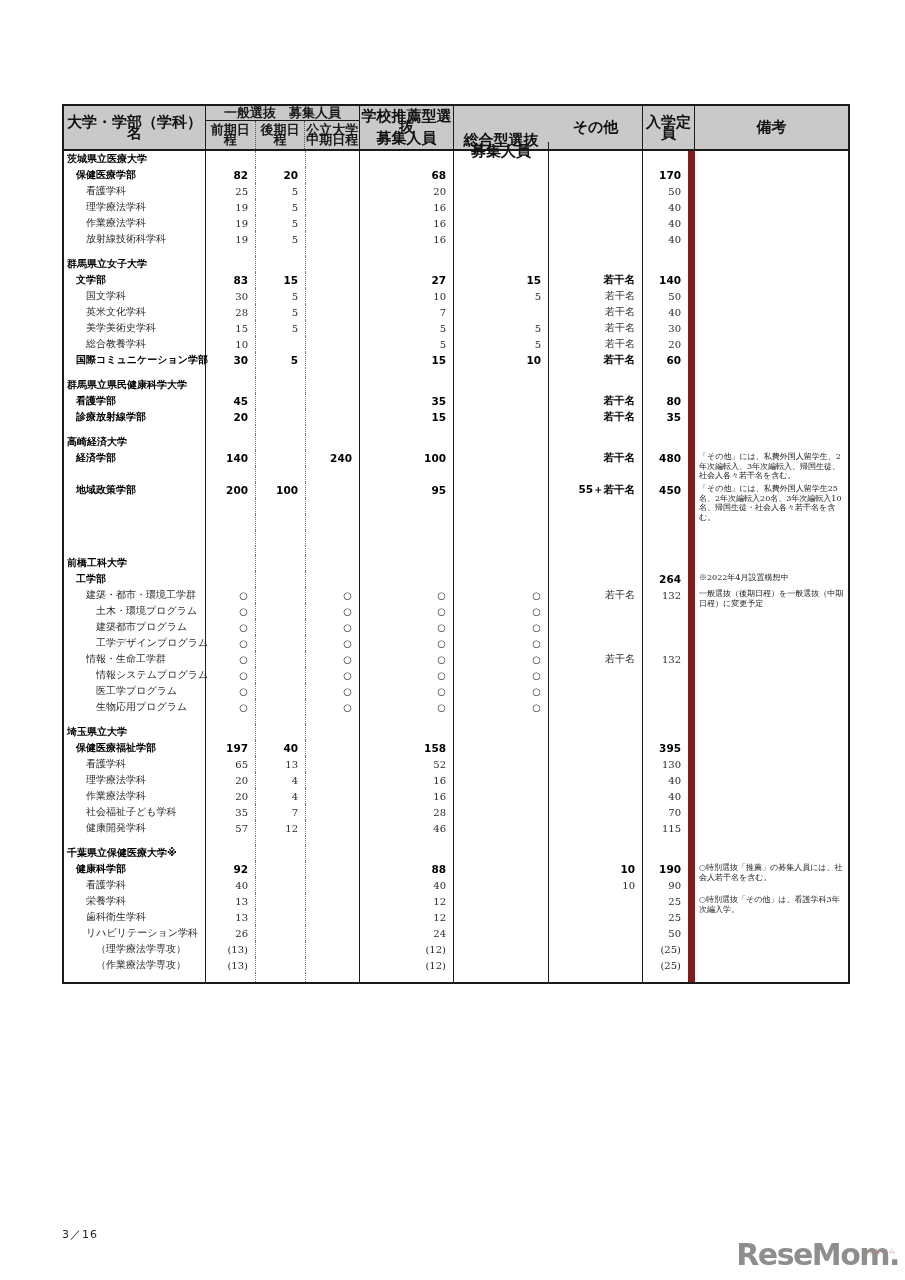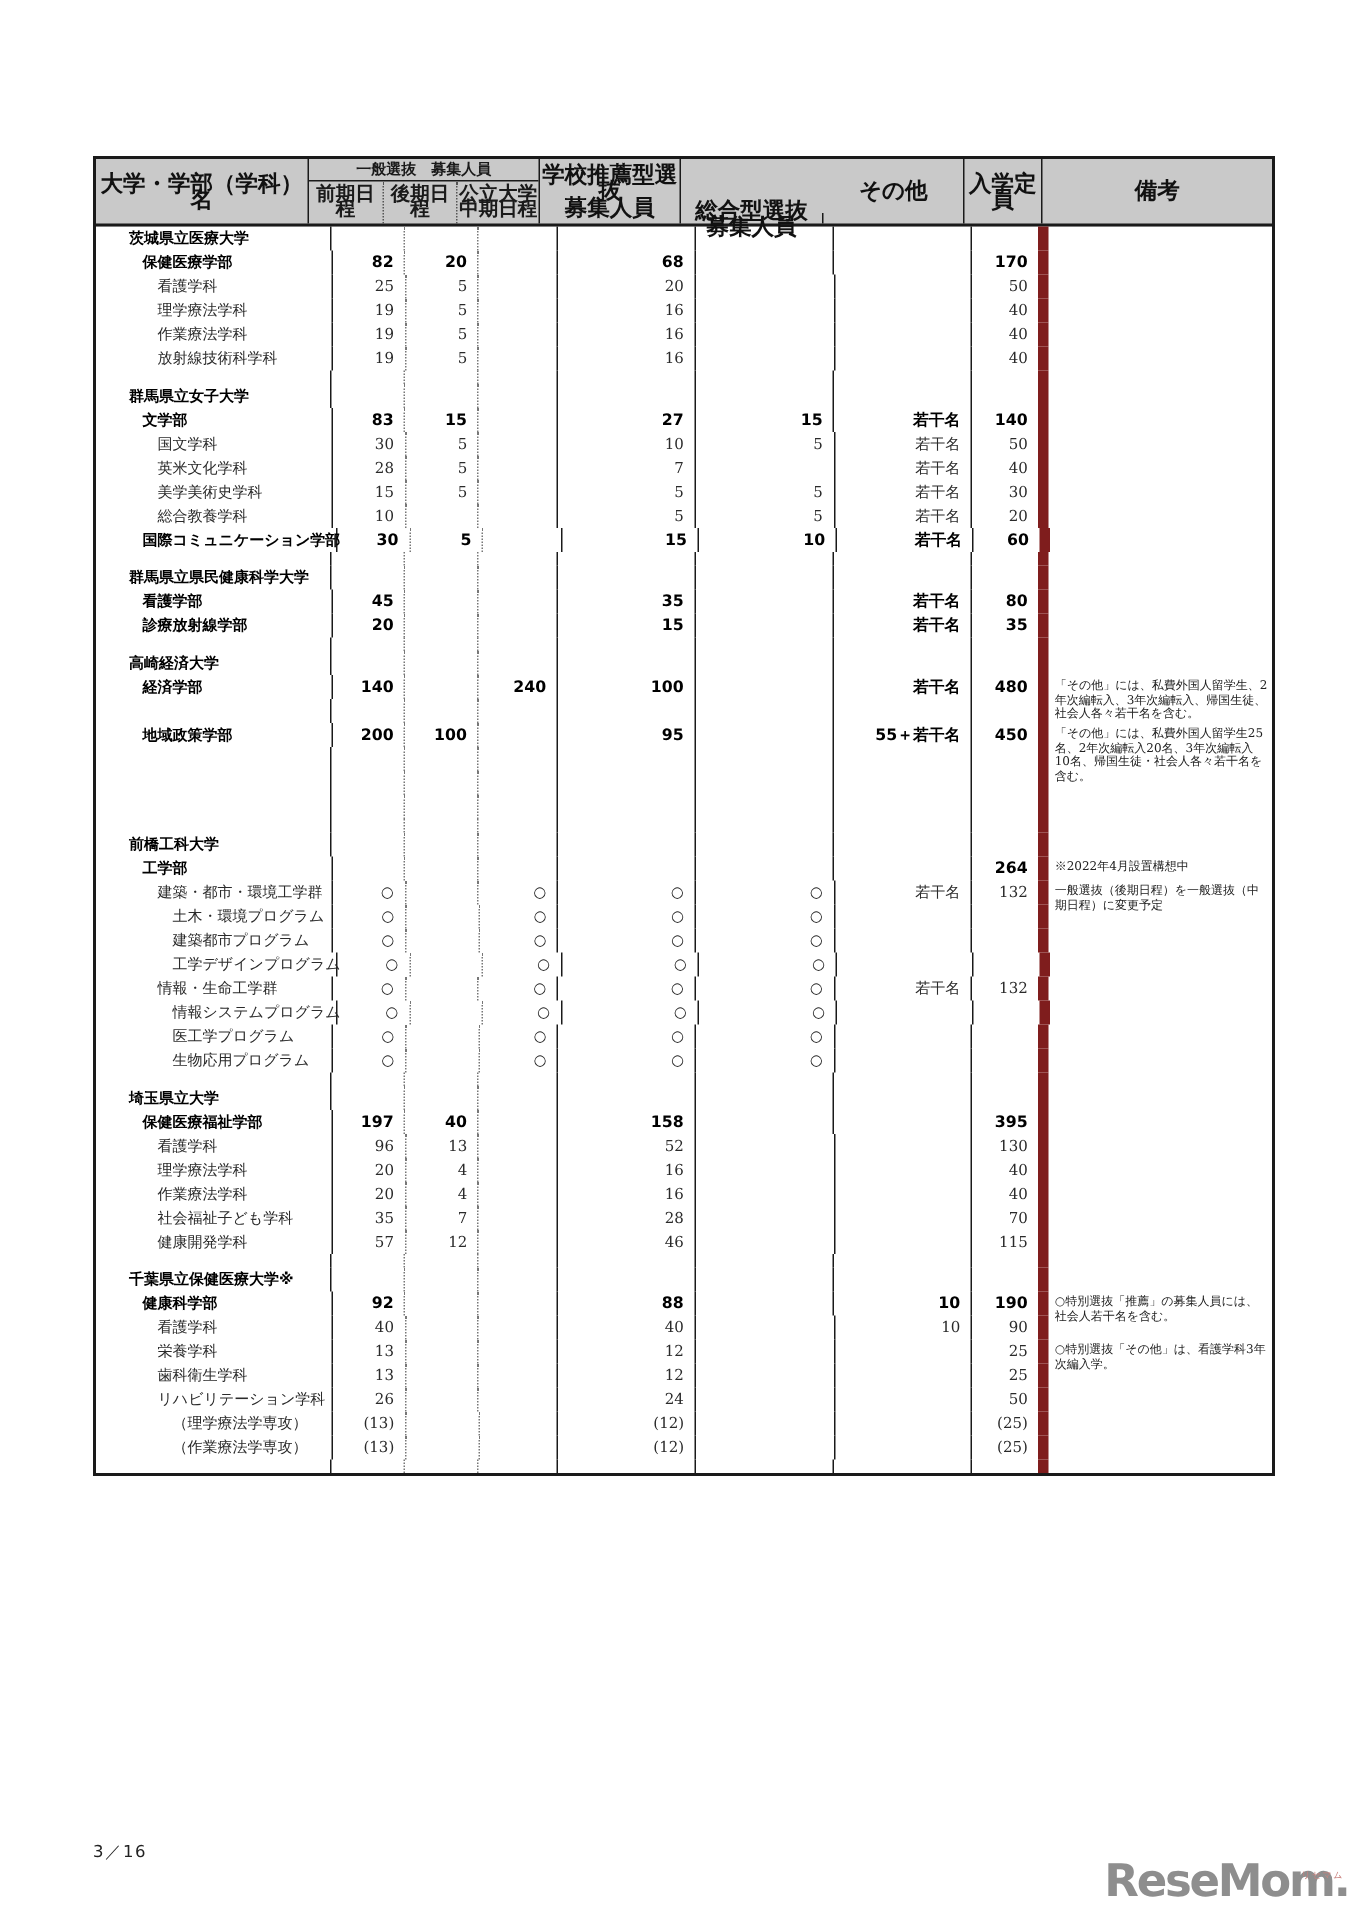--- a/index.html
+++ b/index.html
@@ -11,34 +11,34 @@
   
   .tbl{position:absolute;left:62px;top:104px;width:784px;border:2px solid #1a1a1a;background:#fff;}
   
   .thead{display:flex;height:43px;border-bottom:2px solid #1a1a1a;background:#c9c9c9;}
   .th{box-sizing:border-box;display:flex;align-items:center;justify-content:center;text-align:center;
       font-weight:bold;font-size:15px;line-height:11px;color:#111;
       border-right:1px solid #1a1a1a;white-space:pre-line;}
   .th-name{width:142px;}
   .th-group{width:154px;box-sizing:border-box;display:flex;flex-direction:column;border-right:1px solid #1a1a1a;}
   .th-group-top{height:14px;display:flex;align-items:center;justify-content:center;
-      border-bottom:1px solid #1a1a1a;font-weight:bold;font-size:10px;}
+      border-bottom:1px solid #1a1a1a;font-weight:bold;font-size:13px;}
   .th-group-sub{flex:1;display:flex;}
   .th-sub{box-sizing:border-box;display:flex;align-items:center;justify-content:center;text-align:center;
       font-weight:bold;font-size:13px;line-height:10px;white-space:pre-line;}
   .th-sub.z{width:50px;border-right:1px dotted #555;}
   .th-sub.k{width:50px;border-right:1px dotted #555;}
   .th-sub.c{width:54px;}
   .th-suisen{width:94px;}
   .th-sougou{width:95px;margin-top:36px;}
   .th-sonota{width:94px;}
   .th-teiin{width:52px;}
   .th-biko{width:153px;border-right:none;}
   
-  .tbody{display:flex;flex-direction:column;height:831px;padding-left:19px;}
+  .tbody{display:flex;flex-direction:column;height:831px;}
   .trow{display:flex;height:16px;flex:0 0 16px;font-family:"DejaVu Serif",serif;color:#2a2a2a;}
   .trow.gap{height:9px;flex:0 0 9px;}
   .trow.fill{height:auto;flex:1 1 auto;}
   .trow.bold{font-family:"DejaVu Sans",sans-serif;font-weight:bold;color:#000;}
   .cell{box-sizing:border-box;height:100%;}
   .c-name{width:142px;border-right:1px solid #1a1a1a;display:flex;align-items:center;
       font-size:10px;white-space:nowrap;overflow:visible;}
   .trow.bold .c-name{font-size:10px;}
   .num{display:flex;align-items:center;justify-content:flex-end;padding-right:7px;font-size:10px;}
   .trow.bold .num{font-size:10.5px;}
@@ -532,21 +532,21 @@
         <div class="cell c-kouki num">40</div>
         <div class="cell c-chuki num"></div>
         <div class="cell c-suisen num">158</div>
         <div class="cell c-sougou num"></div>
         <div class="cell c-sonota num"></div>
         <div class="cell c-teiin num">395</div>
         <div class="cell c-biko"></div>
       </div>
       <div class="trow">
         <div class="cell c-name ind2">看護学科</div>
-        <div class="cell c-zenki num">96</div>
+        <div class="cell c-zenki num">65</div>
         <div class="cell c-kouki num">13</div>
         <div class="cell c-chuki num"></div>
         <div class="cell c-suisen num">52</div>
         <div class="cell c-sougou num"></div>
         <div class="cell c-sonota num"></div>
         <div class="cell c-teiin num">130</div>
         <div class="cell c-biko"></div>
       </div>
       <div class="trow">
         <div class="cell c-name ind2">理学療法学科</div>

